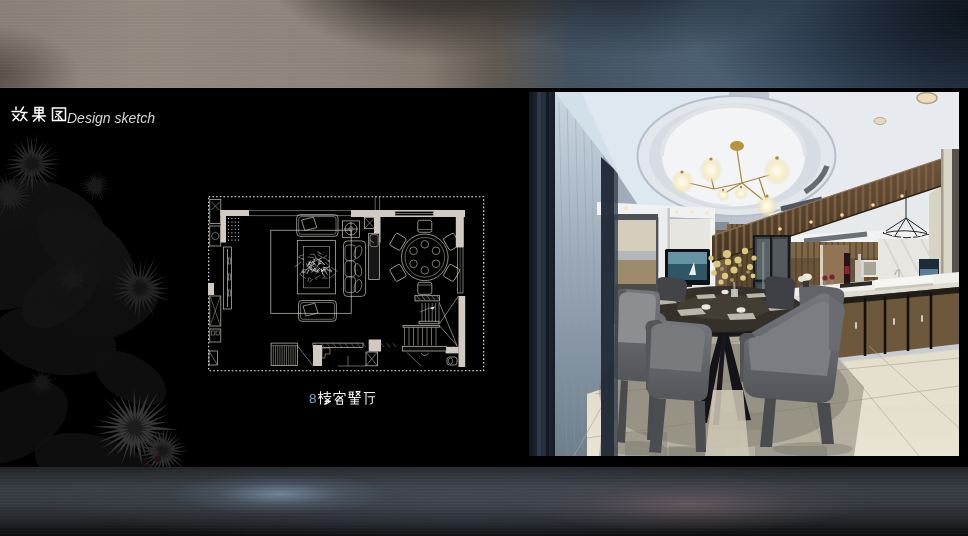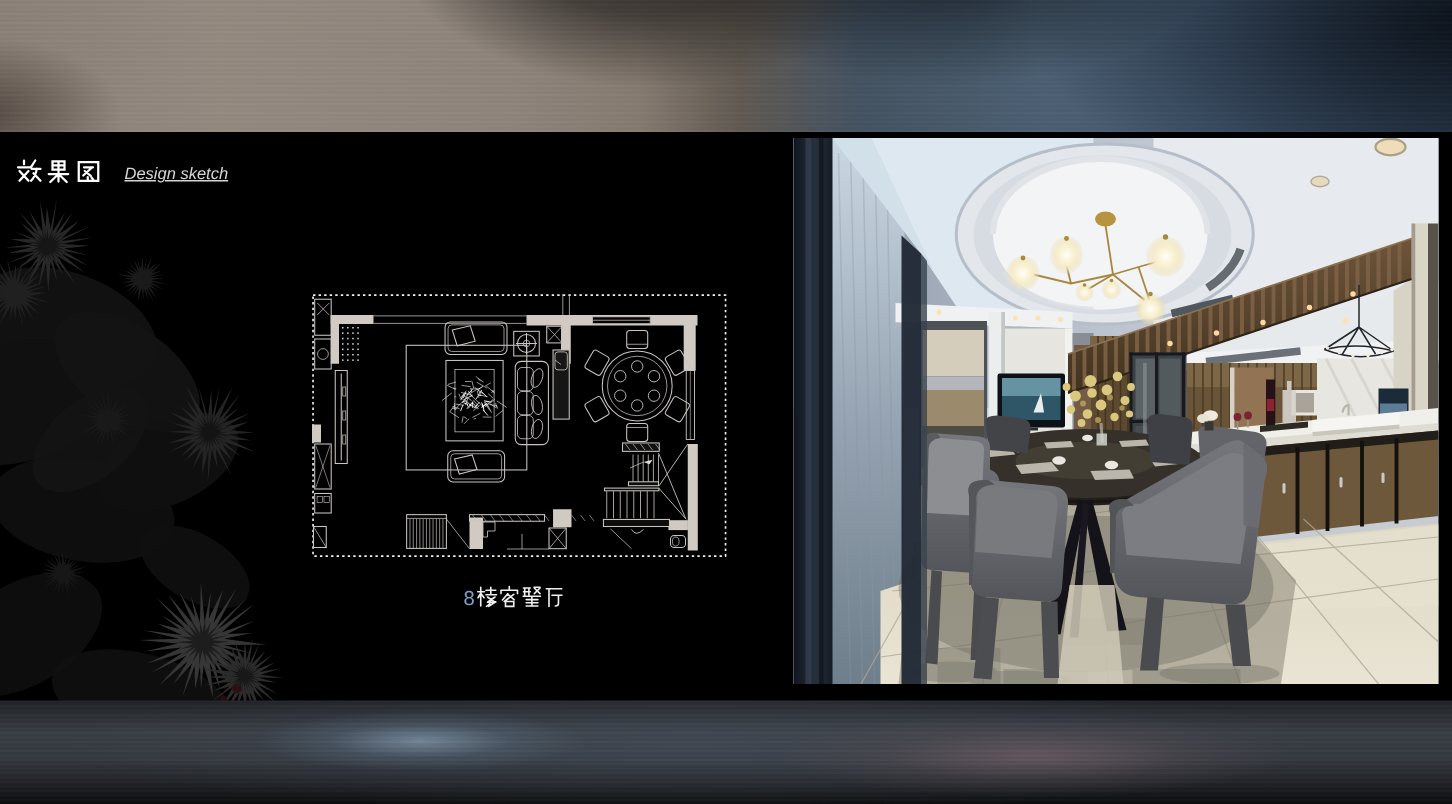--- a/index.html
+++ b/index.html
@@ -61,21 +61,21 @@
   <g transform="translate(20,1.5)">
     <path d="M4,1 h8 v5.5 h-8 z M4,3.8 h8 M8,1 v13.5 M1.5,9.5 h13 M7.5,10 L2.5,14.8 M8.5,10 L13.5,14.8"></path>
   </g>
   <g transform="translate(40,1.5)">
     <path d="M1.5,1.5 h13 v12.5 h-13 z M5,5 h6 M10.5,5 L4.5,10.5 M5.5,7.5 L9.5,10.8 M7.5,11.5 v1.7 M10,11.8 l1.3,1.6"></path>
   </g>
 </g>
 </svg>
 </div>
 
-<div class="abs" style="left:83px;top:110px;color:#d6d6d6;font-size:11px;font-style:italic;text-decoration:underline;">Design sketch</div>
+<div class="abs" style="left:67px;top:110px;color:#d6d6d6;font-size:14px;font-style:italic;">Design sketch</div>
 
 <div class="abs" style="left:208px;top:196px;width:277px;height:176px;">
 <svg width="277" height="176" viewBox="0 0 277 176" xmlns="http://www.w3.org/2000/svg">
 <g fill="none" stroke="#c9c6c0" stroke-width="0.7">
 
 <rect x="0.7" y="0.7" width="275" height="174" stroke="#f2f2f2" stroke-width="1.1" stroke-dasharray="1.6,2.1"></rect>
 
 <rect x="1.8" y="3.5" width="11" height="24"></rect>
 <path d="M3.5,6 l8,8 M3.5,14 l8,-8" stroke-width="0.5"></path>
 <rect x="1.8" y="30" width="11" height="20"></rect>

